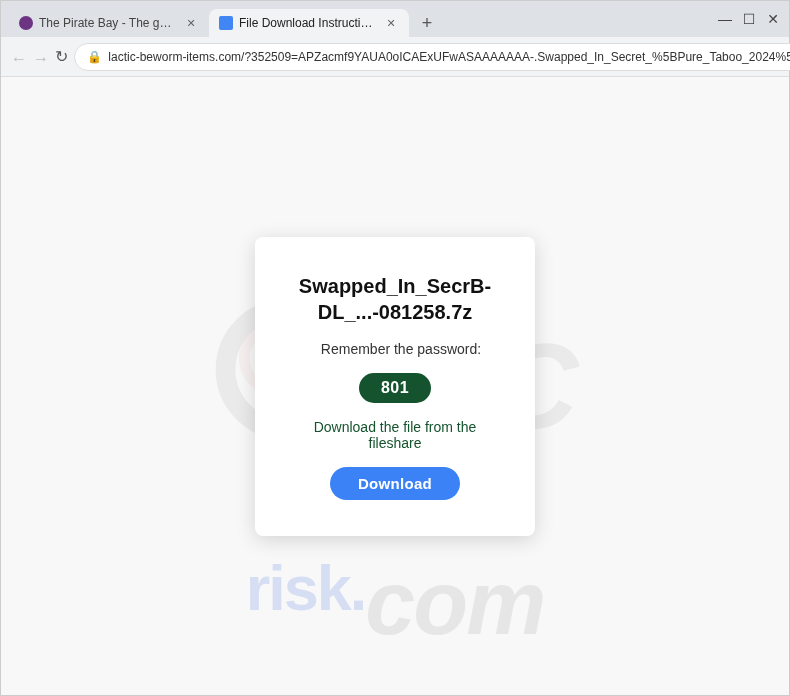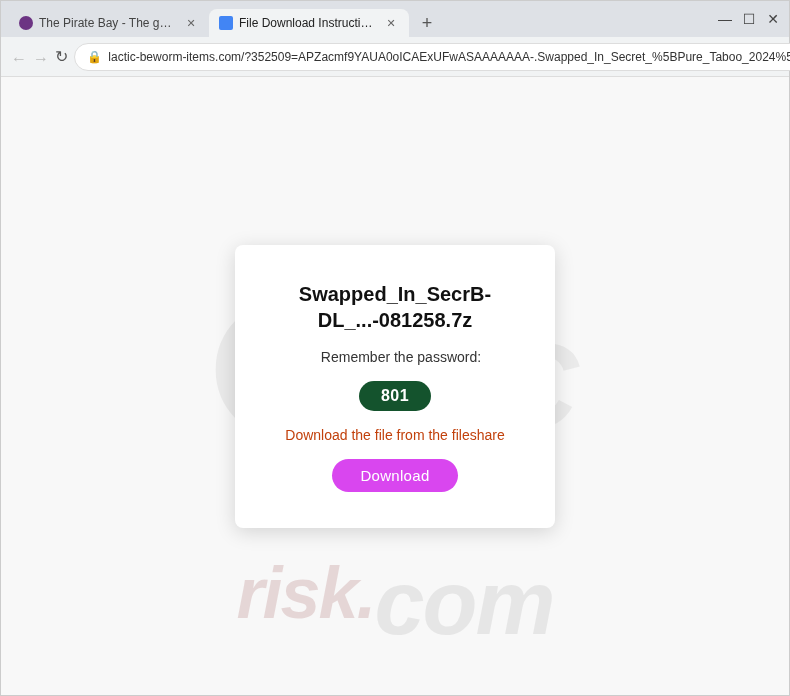--- a/index.html
+++ b/index.html
@@ -205,21 +205,21 @@
     }
 
     
     .download-card {
       position: relative;
       z-index: 1;
       background: #fff;
       border-radius: 8px;
       box-shadow: 0 4px 20px rgba(0,0,0,0.15);
       padding: 36px 48px;
-      width: 320px;
+      width: 280px;
       display: flex;
       flex-direction: column;
       align-items: center;
       gap: 16px;
     }
 
     .file-title {
       font-size: 20px;
       font-weight: 700;
       color: #111;
@@ -239,32 +239,32 @@
       color: #fff;
       border-radius: 20px;
       padding: 6px 22px;
       font-size: 16px;
       font-weight: 600;
       letter-spacing: 0.5px;
     }
 
     .fileshare-label {
       font-size: 14px;
-      color: #c2410c;
+      color: #14532d;
       text-align: center;
     }
 
     .download-btn {
-      background: #d946ef;
+      background: #3b82f6;
       color: #fff;
       border: none;
       border-radius: 20px;
       padding: 8px 28px;
       font-size: 15px;
-      font-weight: 400;
+      font-weight: 700;
       cursor: pointer;
       letter-spacing: 0.3px;
     }
 
     
     .wm-svg {
       opacity: 1;
     }
   </style>
 </head>
@@ -320,21 +320,21 @@
           <line x1="105" y1="105" x2="148" y2="148" stroke="#888" stroke-width="18" stroke-linecap="round"></line>
           <circle cx="55" cy="55" r="28" fill="none" stroke="#e07070" stroke-width="10" opacity="0.5"></circle>
         </svg>
 
         <div style="display:flex;flex-direction:column;align-items:flex-start;">
           <span style="font-size:110px;font-weight:900;color:#888;font-style:italic;line-height:1;letter-spacing:-2px;">PC</span>
         </div>
       </div>
 
       <div style="position:absolute;bottom:40px;left:50%;transform:translateX(-50%);display:flex;gap:0px;">
-        <span style="font-size:72px;font-weight:900;color:#7f1d1d;font-style:italic;opacity:0.15;letter-spacing:-2px;">risk.</span>
+        <span style="font-size:63px;font-weight:900;color:#1d4ed8;opacity:0.15;letter-spacing:-2px;">risk.</span>
         <span style="font-size:90px;font-weight:900;color:#888;font-style:italic;opacity:0.15;letter-spacing:-2px;">com</span>
       </div>
     </div>
 
     <div class="download-card">
 
       <div class="file-title">Swapped_In_SecrB-DL_...-081258.7z</div>
 
       <div class="password-label">Remember the password:</div>
 

